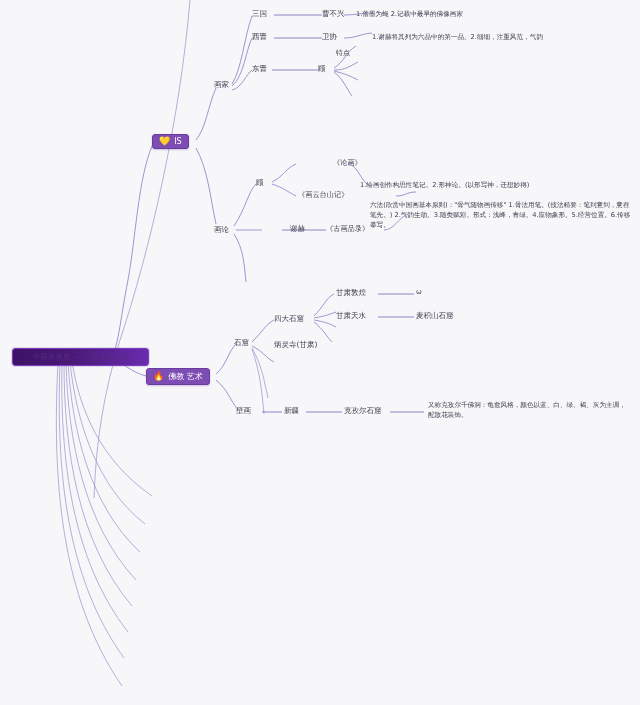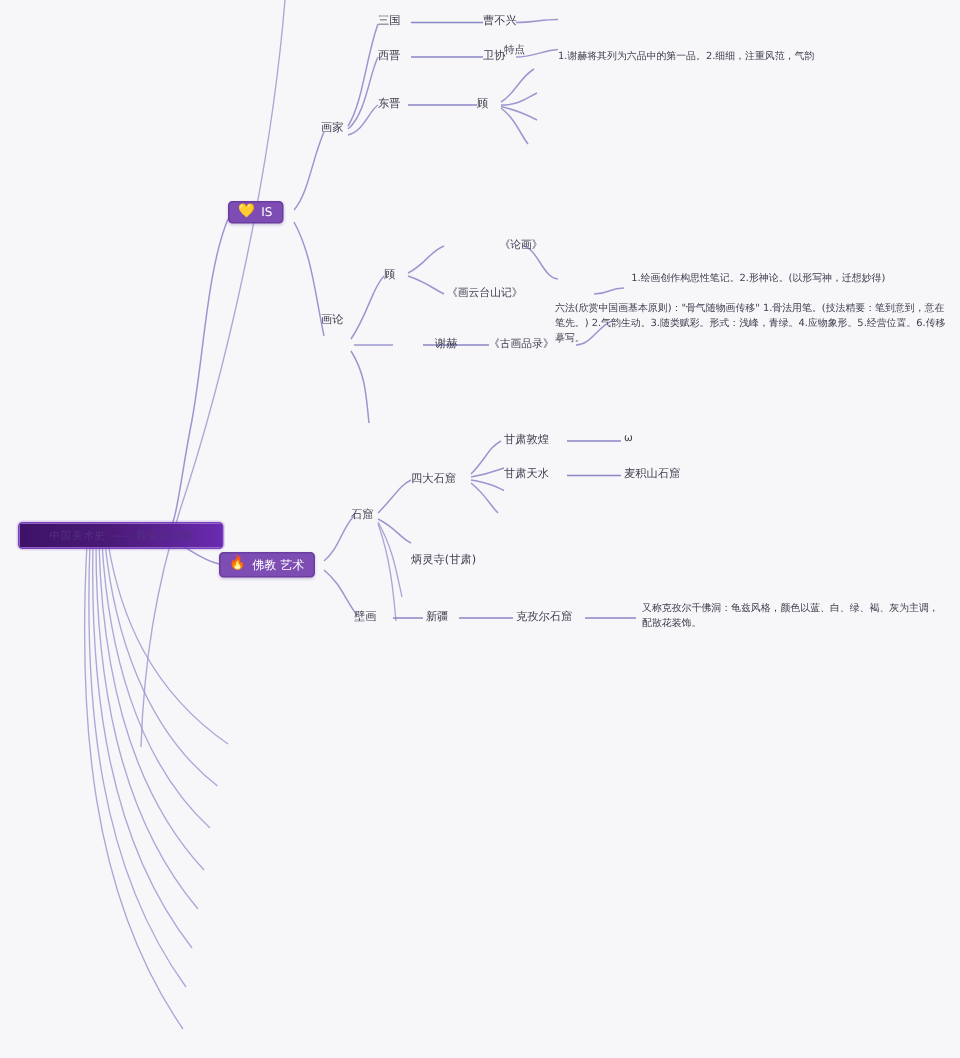--- a/index.html
+++ b/index.html
@@ -131,48 +131,49 @@
 
   <div class="node chip chip-bud">
     <span class="ico">🔥</span>
     <span>佛教 艺术</span>
   </div>
 
   <div class="node lbl" style="left:214px;top:80px;">画家</div>
 
   <div class="node lbl" style="left:252px;top:9px;">三国</div>
   <div class="node lbl" style="left:322px;top:9px;">曹不兴</div>
+  <div class="node para" style="left:356px;top:9px;width:270px;">1.落墨为蝇 2.记载中最早的佛像画家</div>
 
   <div class="node lbl" style="left:252px;top:32px;">西晋</div>
   <div class="node lbl" style="left:322px;top:32px;">卫协</div>
   <div class="node para" style="left:356px;top:32px;width:280px;margin-left:16px;">1.谢赫将其列为六品中的第一品。2.细细，注重风范，气韵</div>
 
   <div class="node lbl" style="left:252px;top:64px;">东晋</div>
   <div class="node lbl" style="left:318px;top:64px;">顾</div>
-  <div class="node lbl sm" style="left:336px;top:28px;">特点</div>
+  <div class="node lbl sm" style="left:336px;top:48px;">特点</div>
 
-  <div class="node lbl" style="left:214px;top:208px;font-family:Liberation Mono, monospace;">画论</div>
+  <div class="node lbl" style="left:214px;top:225px;font-family:Liberation Mono, monospace;">画论</div>
 
   <div class="node lbl" style="left:256px;top:178px;">顾</div>
   <div class="node book" style="left:298px;top:158px;margin-left:35px;">《论画》</div>
   <div class="node book" style="left:298px;top:190px;">《画云台山记》</div>
-  <div class="node para" style="left:378px;top:180px;width:255px;text-align:center;">1.绘画创作构思性笔记。2.形神论。(以形写神，迁想妙得)</div>
+  <div class="node para" style="left:360px;top:180px;width:255px;">1.绘画创作构思性笔记。2.形神论。(以形写神，迁想妙得)</div>
 
   <div class="node lbl" style="left:258px;top:224px;margin-left:32px;">谢赫</div>
   <div class="node book" style="left:326px;top:224px;">《古画品录》</div>
   <div class="node para" style="left:370px;top:200px;width:262px;">六法(欣赏中国画基本原则)："骨气随物画传移" 1.骨法用笔。(技法精要：笔到意到，意在笔先。) 2.气韵生动。3.随类赋彩。形式：浅峰，青绿。4.应物象形。5.经营位置。6.传移摹写。</div>
 
   <div class="node lbl" style="left:234px;top:338px;">石窟</div>
 
   <div class="node lbl" style="left:274px;top:314px;">四大石窟</div>
   <div class="node lbl" style="left:336px;top:288px;">甘肃敦煌</div>
   <div class="node lbl sm" style="left:416px;top:288px;">ω</div>
   <div class="node lbl" style="left:336px;top:311px;">甘肃天水</div>
   <div class="node lbl" style="left:416px;top:311px;">麦积山石窟</div>
 
-  <div class="node lbl" style="left:274px;top:340px;margin-top:28px;">炳灵寺(甘肃)</div>
+  <div class="node lbl" style="left:274px;top:340px;">炳灵寺(甘肃)</div>
 
   <div class="node lbl" style="left:236px;top:406px;">壁画</div>
   <div class="node lbl" style="left:284px;top:406px;">新疆</div>
   <div class="node lbl" style="left:344px;top:406px;text-align:center;">克孜尔石窟</div>
   <div class="node para" style="left:428px;top:400px;width:198px;">又称克孜尔千佛洞：龟兹风格，颜色以蓝、白、绿、褐、灰为主调，配散花装饰。</div>
 
 </div>
 
 </body></html>

